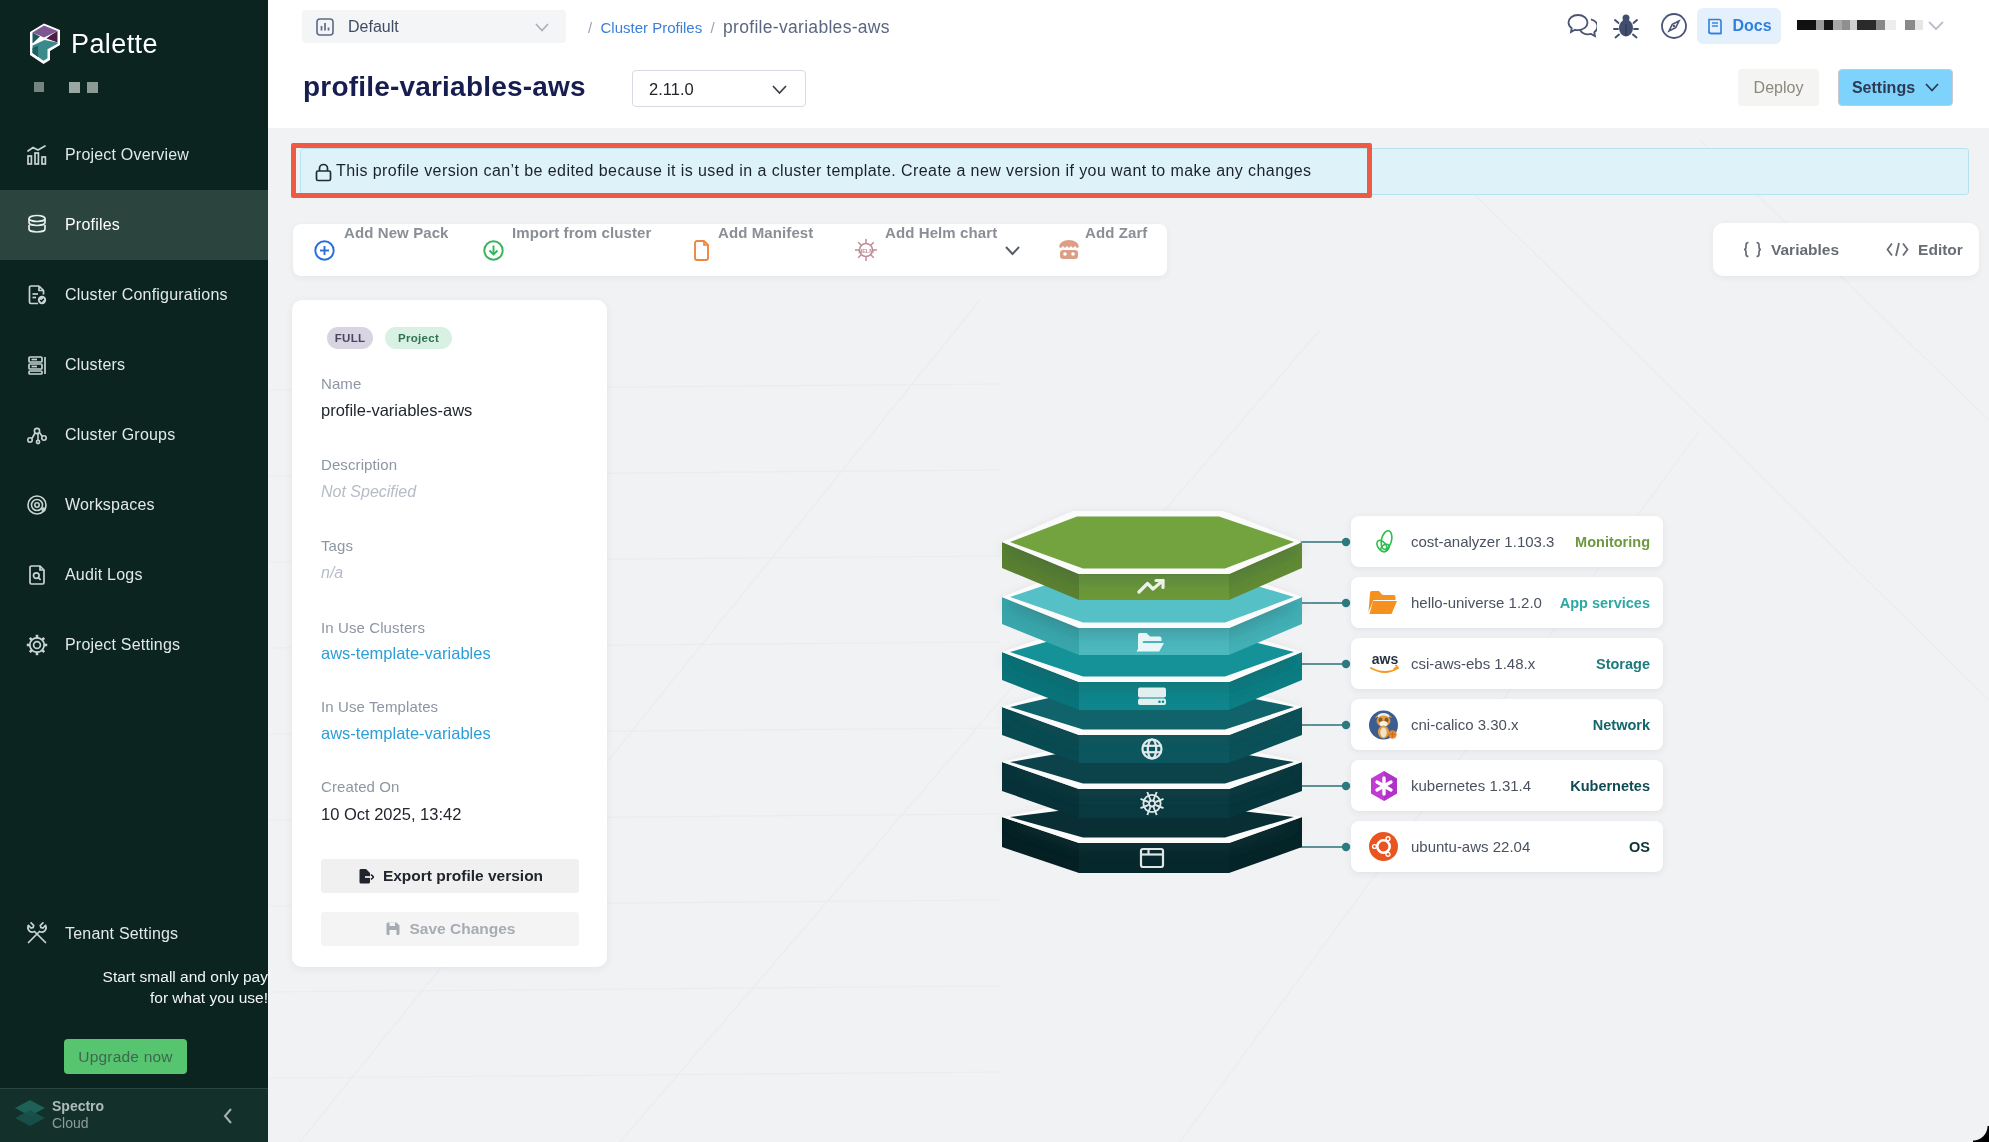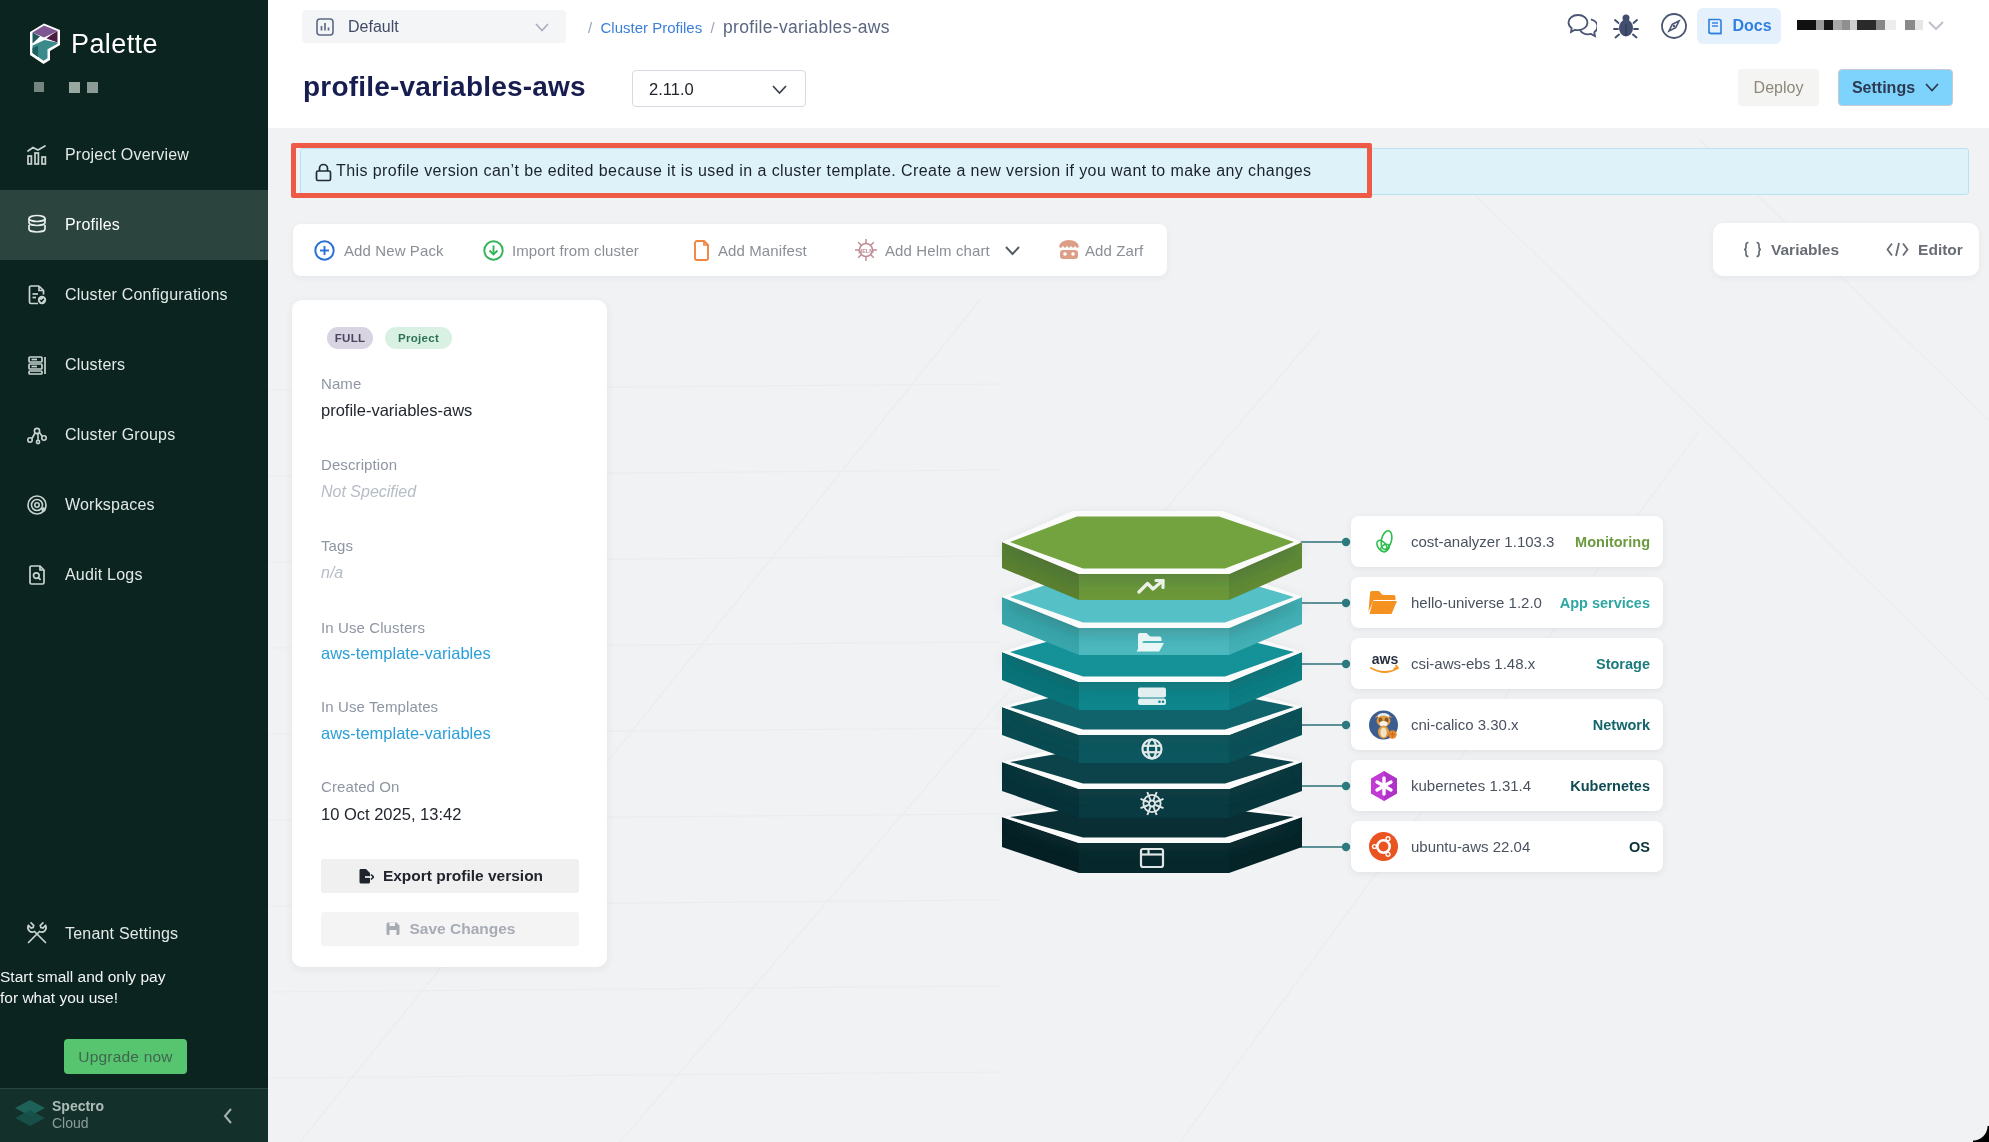--- a/index.html
+++ b/index.html
@@ -16,21 +16,21 @@
 #crumb{position:absolute;left:320px;top:17px;font-size:15px;color:#9aa3b5}
 #crumb a{color:#3b7fd9;text-decoration:none}
 #title{position:absolute;left:35px;top:71px;font-size:28px;font-weight:bold;color:#181d50;letter-spacing:.2px}
 #verbox{position:absolute;left:364px;top:70px;width:174px;height:37px;border:1px solid #d7dae0;border-radius:4px;background:#fff}
 #docs{position:absolute;left:1429px;top:8px;width:84px;height:36px;background:#e4f1fd;border-radius:6px;display:flex;align-items:center;justify-content:center;gap:7px;color:#2e7fe0;font-size:16px;font-weight:bold}
 .hbtn{position:absolute;top:69px;height:37px;border-radius:4px;font-size:16px;display:flex;align-items:center;justify-content:center}
 #banner{position:absolute;left:300px;top:148px;width:1669px;height:47px;background:#def2fa;border:1px solid #b9e2ef;border-radius:3px;z-index:1}
 #banner .txt{position:absolute;left:35px;top:13px;font-size:16px;color:#1b222e;letter-spacing:.42px}
 #redbox{position:absolute;left:291px;top:143px;width:1081px;height:55px;border:5px solid #ee5a45;z-index:3;border-radius:2px}
 #toolbar{position:absolute;left:293px;top:224px;width:874px;height:52px;background:#fff;border-radius:8px;box-shadow:0 2px 6px rgba(40,50,60,.06);z-index:1}
-.titem{position:absolute;top:0;height:52px;display:flex;align-items:center;font-size:15px;color:#8a8f96;font-weight:normal;letter-spacing:.1px}
+.titem{position:absolute;top:0;height:52px;display:flex;font-size:15px;color:#8a8f96;font-weight:bold;letter-spacing:.1px}
 #vetog{position:absolute;left:1713px;top:223px;width:266px;height:53px;background:#fff;border-radius:10px;box-shadow:0 2px 6px rgba(40,50,60,.06);display:flex;align-items:center;z-index:1}
 #vetog .seg{display:flex;align-items:center;gap:9px;color:#686d75;font-size:15.5px;font-weight:bold}
 
 #card{position:absolute;left:292px;top:300px;width:315px;height:667px;background:#fff;border-radius:10px;box-shadow:0 2px 8px rgba(40,50,60,.07);z-index:1}
 .badge{position:absolute;top:27px;height:22px;border-radius:11px;font-size:11.5px;font-weight:bold;display:flex;align-items:center;justify-content:center;letter-spacing:.3px}
 .lbl{position:absolute;left:29px;font-size:15px;color:#8e96a3;letter-spacing:.1px}
 .val{position:absolute;left:29px;font-size:16.5px;color:#22272f}
 .ital{position:absolute;left:29px;font-size:16px;color:#b6bcc6;font-style:italic}
 .lnk{position:absolute;left:29px;font-size:16.5px;color:#2b9fd8}
 .cbtn{position:absolute;left:29px;width:258px;height:34px;border-radius:3px;display:flex;align-items:center;justify-content:center;gap:9px;font-size:15.5px;font-weight:bold}
@@ -233,31 +233,48 @@
     </div>
   <div class="nav" style="top:540px">
       <svg viewBox="0 0 24 24" fill="none" stroke="#c9d4d0" stroke-width="1.7">
         <path d="M15 3 H6.5 A1.5,1.5 0 0 0 5 4.5 V19.5 A1.5,1.5 0 0 0 6.5 21 H17.5 A1.5,1.5 0 0 0 19 19.5 V7 Z"></path>
         <path d="M15 3 v4 h4"></path>
         <circle cx="11.3" cy="12.6" r="2.8"></circle>
         <line x1="13.4" y1="14.7" x2="15.6" y2="16.9"></line>
       </svg>
       <span>Audit Logs</span>
     </div>
+  <div class="nav" style="top:610px">
+      <svg viewBox="0 0 24 24" fill="none" stroke="#c9d4d0" stroke-width="1.7">
+        <circle cx="12" cy="12" r="3.4"></circle>
+        <circle cx="12" cy="12" r="7.2"></circle>
+        <g stroke-width="2.6">
+          <line x1="12" y1="1.8" x2="12" y2="5.4"></line>
+          <line x1="12" y1="18.6" x2="12" y2="22.2"></line>
+          <line x1="1.8" y1="12" x2="5.4" y2="12"></line>
+          <line x1="18.6" y1="12" x2="22.2" y2="12"></line>
+          <line x1="4.8" y1="4.8" x2="7.3" y2="7.3"></line>
+          <line x1="16.7" y1="16.7" x2="19.2" y2="19.2"></line>
+          <line x1="4.8" y1="19.2" x2="7.3" y2="16.7"></line>
+          <line x1="16.7" y1="7.3" x2="19.2" y2="4.8"></line>
+        </g>
+      </svg>
+      <span>Project Settings</span>
+    </div>
   <div class="nav" style="top:899px">
       <svg viewBox="0 0 24 24" fill="none" stroke="#c9d4d0" stroke-width="1.7" stroke-linecap="round">
         <path d="M3.5 3.5 a4.4 4.4 0 0 0 6 6 l11 11"></path>
         <path d="M3.5 3.5 l2.6 2.6 2 -.6 .6 -2 -2.6 -2.6"></path>
         <path d="M20.5 3.5 a4.4 4.4 0 0 1 -6 6 l-11 11"></path>
         <path d="M20.5 3.5 l-2.6 2.6 -2 -.6 -.6 -2 2.6 -2.6"></path>
       </svg>
       <span>Tenant Settings</span>
     </div>
 
-  <div class="abs" style="left:0;top:966px;width:268px;text-align:left;color:#f2f5f4;font-size:15.5px;line-height:21px">Start small and only pay<br>for what you use!</div>
+  <div class="abs" style="left:0;top:966px;width:268px;text-align:right;color:#f2f5f4;font-size:15.5px;line-height:21px">Start small and only pay<br>for what you use!</div>
   <div class="abs" style="left:64px;top:1039px;width:123px;height:35px;background:#57c46f;border-radius:4px;display:flex;align-items:center;justify-content:center;color:#3f664f;font-size:15.5px;letter-spacing:.2px">Upgrade now</div>
   <div class="abs" style="left:0;top:1088px;width:268px;height:54px;background:#14302b;border-top:1px solid #2a453f">
     <svg width="30" height="32" viewBox="0 0 30 32" style="position:absolute;left:15px;top:11px">
       <path d="M15 0 L30 8 L15 16 L0 8 Z" fill="#1d6159"></path>
       <path d="M15 10 L30 18 L15 26 L0 18 Z" fill="#17524b" opacity="0.9"></path>
     </svg>
     <div class="abs" style="left:52px;top:9px;font-size:14px;font-weight:bold;color:#aebcb8">Spectro</div>
     <div class="abs" style="left:52px;top:26px;font-size:14px;color:#8d9d98">Cloud</div>
     <svg width="12" height="18" viewBox="0 0 12 18" style="position:absolute;left:222px;top:18px">
         <polyline points="9,2 3,9 9,16" fill="none" stroke="#a7b3af" stroke-width="2"></polyline>

